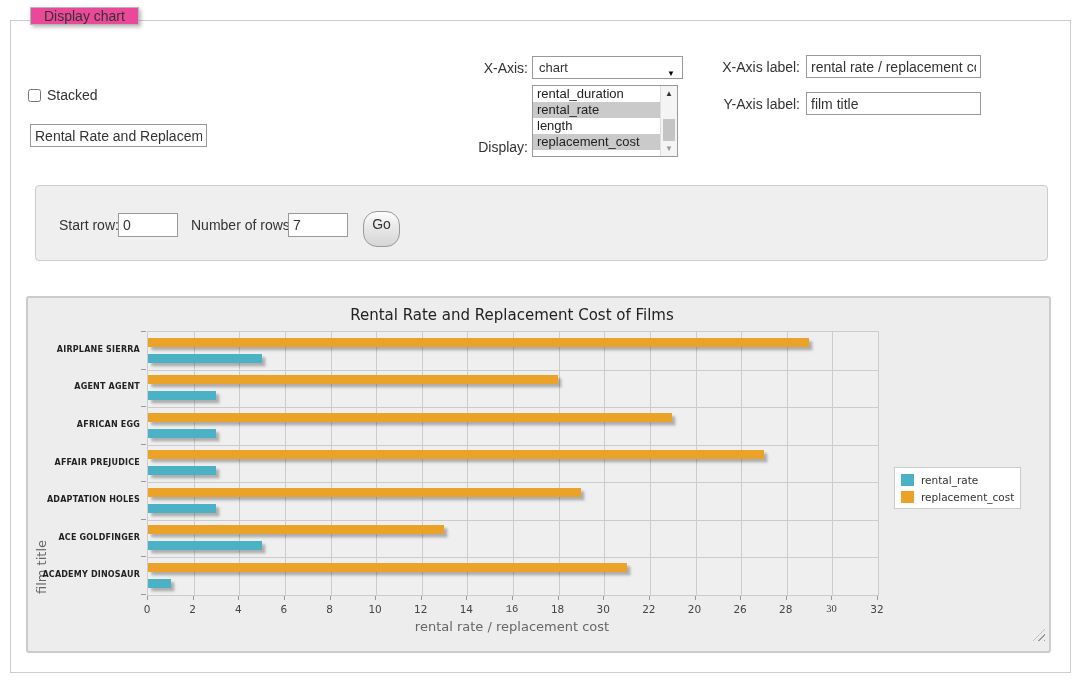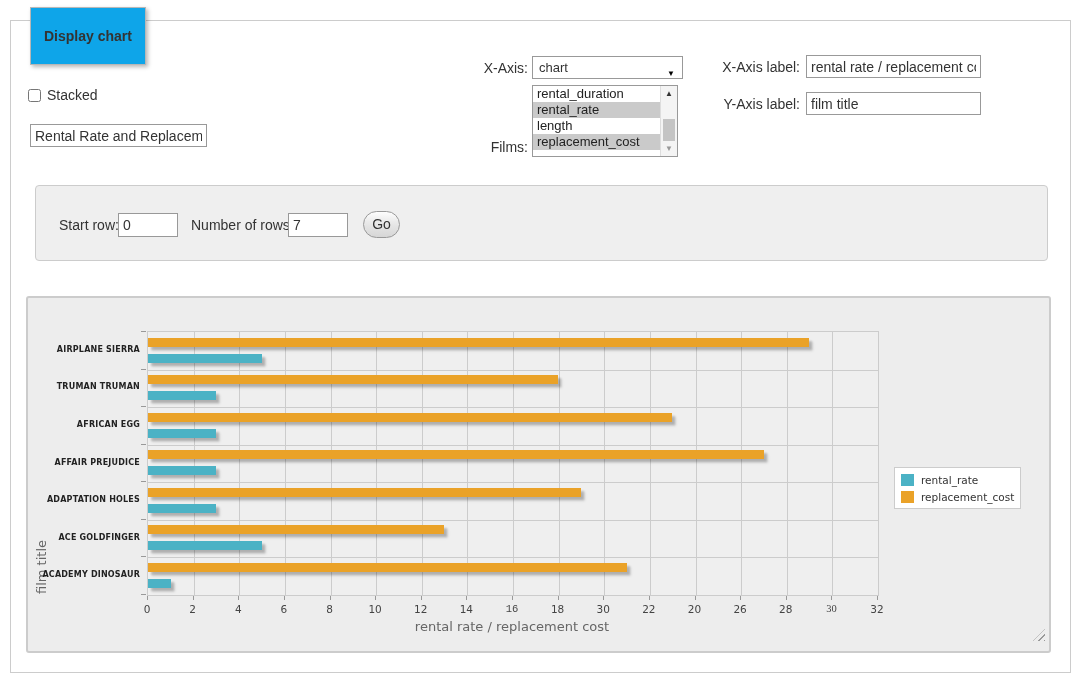--- a/index.html
+++ b/index.html
@@ -1,21 +1,21 @@
 <!DOCTYPE html>
 <html><head>
 <meta charset="utf-8">
 <style>
   html,body{margin:0;padding:0;background:#fff;font-family:"Liberation Sans",sans-serif;color:#333;}
   #stage{position:relative;width:1081px;height:681px;background:#fff;overflow:hidden;}
 
   
   #fieldset{position:absolute;left:10px;top:20px;width:1059px;height:651px;border:1px solid #ccc;}
-  #legend-box{position:absolute;left:30px;top:7px;background:#0ea5e9;border:1px solid #b7b7b7;
-    box-shadow:2px 2px 4px rgba(0,0,0,.28);padding:20px 13px;font-size:14px;font-weight:bold;color:#333;}
+  #legend-box{position:absolute;left:30px;top:7px;background:#ec4899;border:1px solid #b7b7b7;
+    box-shadow:2px 2px 4px rgba(0,0,0,.28);padding:0 13px;font-size:14px;font-weight:normal;color:#333;}
 
   
   .form-label{position:absolute;font-size:14px;color:#333;text-align:right;}
   .txt-input{position:absolute;border:1px solid #999;background:#fff;font-family:"Liberation Sans",sans-serif;
     font-size:14px;color:#333;padding:1px 4px;box-sizing:border-box;outline:none;}
   #chart-type-row{position:absolute;left:30px;top:56px;display:flex;align-items:center;font-size:14px;}
   .radio-item{display:flex;align-items:center;margin-right:10px;cursor:default;}
   .radio-item input{width:13px;height:13px;margin:0 4px 0 0;}
   #stacked-row{position:absolute;left:28px;top:87px;display:flex;align-items:center;font-size:14px;}
   #stacked-row input{width:13px;height:13px;margin:0 6px 0 0;}
@@ -34,21 +34,21 @@
   #series-scrollbar{position:absolute;right:0;top:0;width:17px;height:70px;background:#f4f4f4;border-left:1px solid #ddd;box-sizing:border-box;}
   .sb-arrow{position:absolute;left:0;width:16px;height:15px;text-align:center;font-size:8px;line-height:15px;background:#f4f4f4;}
   #sb-up{top:0;color:#333;}
   #sb-down{bottom:0;color:#999;}
   #sb-thumb{position:absolute;left:2px;top:33px;width:12px;height:22px;background:#c4c4c4;}
 
   
   #row-panel{position:absolute;left:35px;top:185px;width:1013px;height:76px;background:#efefef;
     border:1px solid #ccc;border-radius:4px;box-sizing:border-box;padding-left:47px;}
   #row-panel .form-label{text-align:left;}
-  #go-button{position:absolute;left:327px;top:25px;width:37px;height:27px;border:1px solid #999;border-radius:14px;
+  #go-button{position:absolute;left:327px;top:25px;width:37px;height:36px;border:1px solid #999;border-radius:14px;
     background:linear-gradient(#fdfdfd,#e8e8e8 45%,#d6d6d6);font-size:14px;color:#333;text-align:center;
     line-height:25px;box-sizing:border-box;cursor:default;}
 
   
   #chart-panel{position:absolute;left:26px;top:296px;width:1025px;height:357px;background:#ededed;
     border:2px solid #ccc;border-radius:3px;box-sizing:border-box;font-family:"DejaVu Sans",sans-serif;}
   #chart-title{position:absolute;left:119px;top:8px;width:730px;text-align:center;font-size:15px;color:#222;}
   #plot-area{position:absolute;left:119px;top:33px;width:730px;height:263px;background:#efefef;
     border:1px solid #ccc;box-sizing:content-box;}
   .vgrid{position:absolute;top:0;bottom:0;width:1px;background:#ccc;}
@@ -84,21 +84,21 @@
   </label>
 
   <input class="txt-input" style="left: 30px; top: 124px; width: 177px; height: 23px;" value="Rental Rate and Replacemer">
 
   <div class="form-label" style="left:440px;top:60px;width:88px;">X-Axis:</div>
   <div id="x-axis-select">
     <span>chart</span>
     <span class="arrow">▼</span>
   </div>
 
-  <div class="form-label" style="left:440px;top:139px;width:88px;">Films:</div>
+  <div class="form-label" style="left:440px;top:139px;width:88px;">Display:</div>
   <div id="series-listbox">
     <div class="options">
         <div class="lb-option">rental_duration</div>
         <div class="lb-option selected">rental_rate</div>
         <div class="lb-option">length</div>
         <div class="lb-option selected">replacement_cost</div>
       </div>
     <div id="series-scrollbar">
       <div class="sb-arrow" id="sb-up">▲</div>
       <div id="sb-thumb"></div>
@@ -113,20 +113,21 @@
 
   <div id="row-panel">
     <div class="form-label" style="left:23px;top:31px;">Start row:</div>
     <input class="txt-input" style="left: 82px; top: 27px; width: 60px; height: 24px;" value="0">
     <div class="form-label" style="left:155px;top:31px;">Number of rows:</div>
     <input class="txt-input" style="left: 252px; top: 27px; width: 60px; height: 24px;" value="7">
     <div id="go-button">Go</div>
   </div>
 
   <div id="chart-panel">
+    <div id="chart-title">Rental Rate and Replacement Cost of Films</div>
     <div id="y-axis-title">film title</div>
     <div id="plot-area">
         <div class="vgrid" style="left: 45.625px;"></div>
         <div class="vgrid" style="left: 91.25px;"></div>
         <div class="vgrid" style="left: 136.875px;"></div>
         <div class="vgrid" style="left: 182.5px;"></div>
         <div class="vgrid" style="left: 228.125px;"></div>
         <div class="vgrid" style="left: 273.75px;"></div>
         <div class="vgrid" style="left: 319.375px;"></div>
         <div class="vgrid" style="left: 365px;"></div>
@@ -164,21 +165,21 @@
           <div class="legend-swatch" style="background: rgb(75, 178, 197);"></div>
           <div class="legend-label">rental_rate</div>
         </div>
         <div class="legend-row">
           <div class="legend-swatch" style="background: rgb(234, 162, 40);"></div>
           <div class="legend-label">replacement_cost</div>
         </div>
       </div>
     <div id="resize-handle"></div>
   <div class="cat-label" style="top: 46.7857px;">AIRPLANE SIERRA</div>
-      <div class="cat-label" style="top: 84.3571px;">TRUMAN TRUMAN</div>
+      <div class="cat-label" style="top: 84.3571px;">AGENT AGENT</div>
       <div class="cat-label" style="top: 121.929px;">AFRICAN EGG</div>
       <div class="cat-label" style="top: 159.5px;">AFFAIR PREJUDICE</div>
       <div class="cat-label" style="top: 197.071px;">ADAPTATION HOLES</div>
       <div class="cat-label" style="top: 234.643px;">ACE GOLDFINGER</div>
       <div class="cat-label" style="top: 272.214px;">ACADEMY DINOSAUR</div>
       <div class="xtick" style="left: 119px;"></div>
       <div class="xtick-label" style="left: 104px;">0</div>
       <div class="xtick" style="left: 164.625px;"></div>
       <div class="xtick-label" style="left: 149.625px;">2</div>
       <div class="xtick" style="left: 210.25px;"></div>

